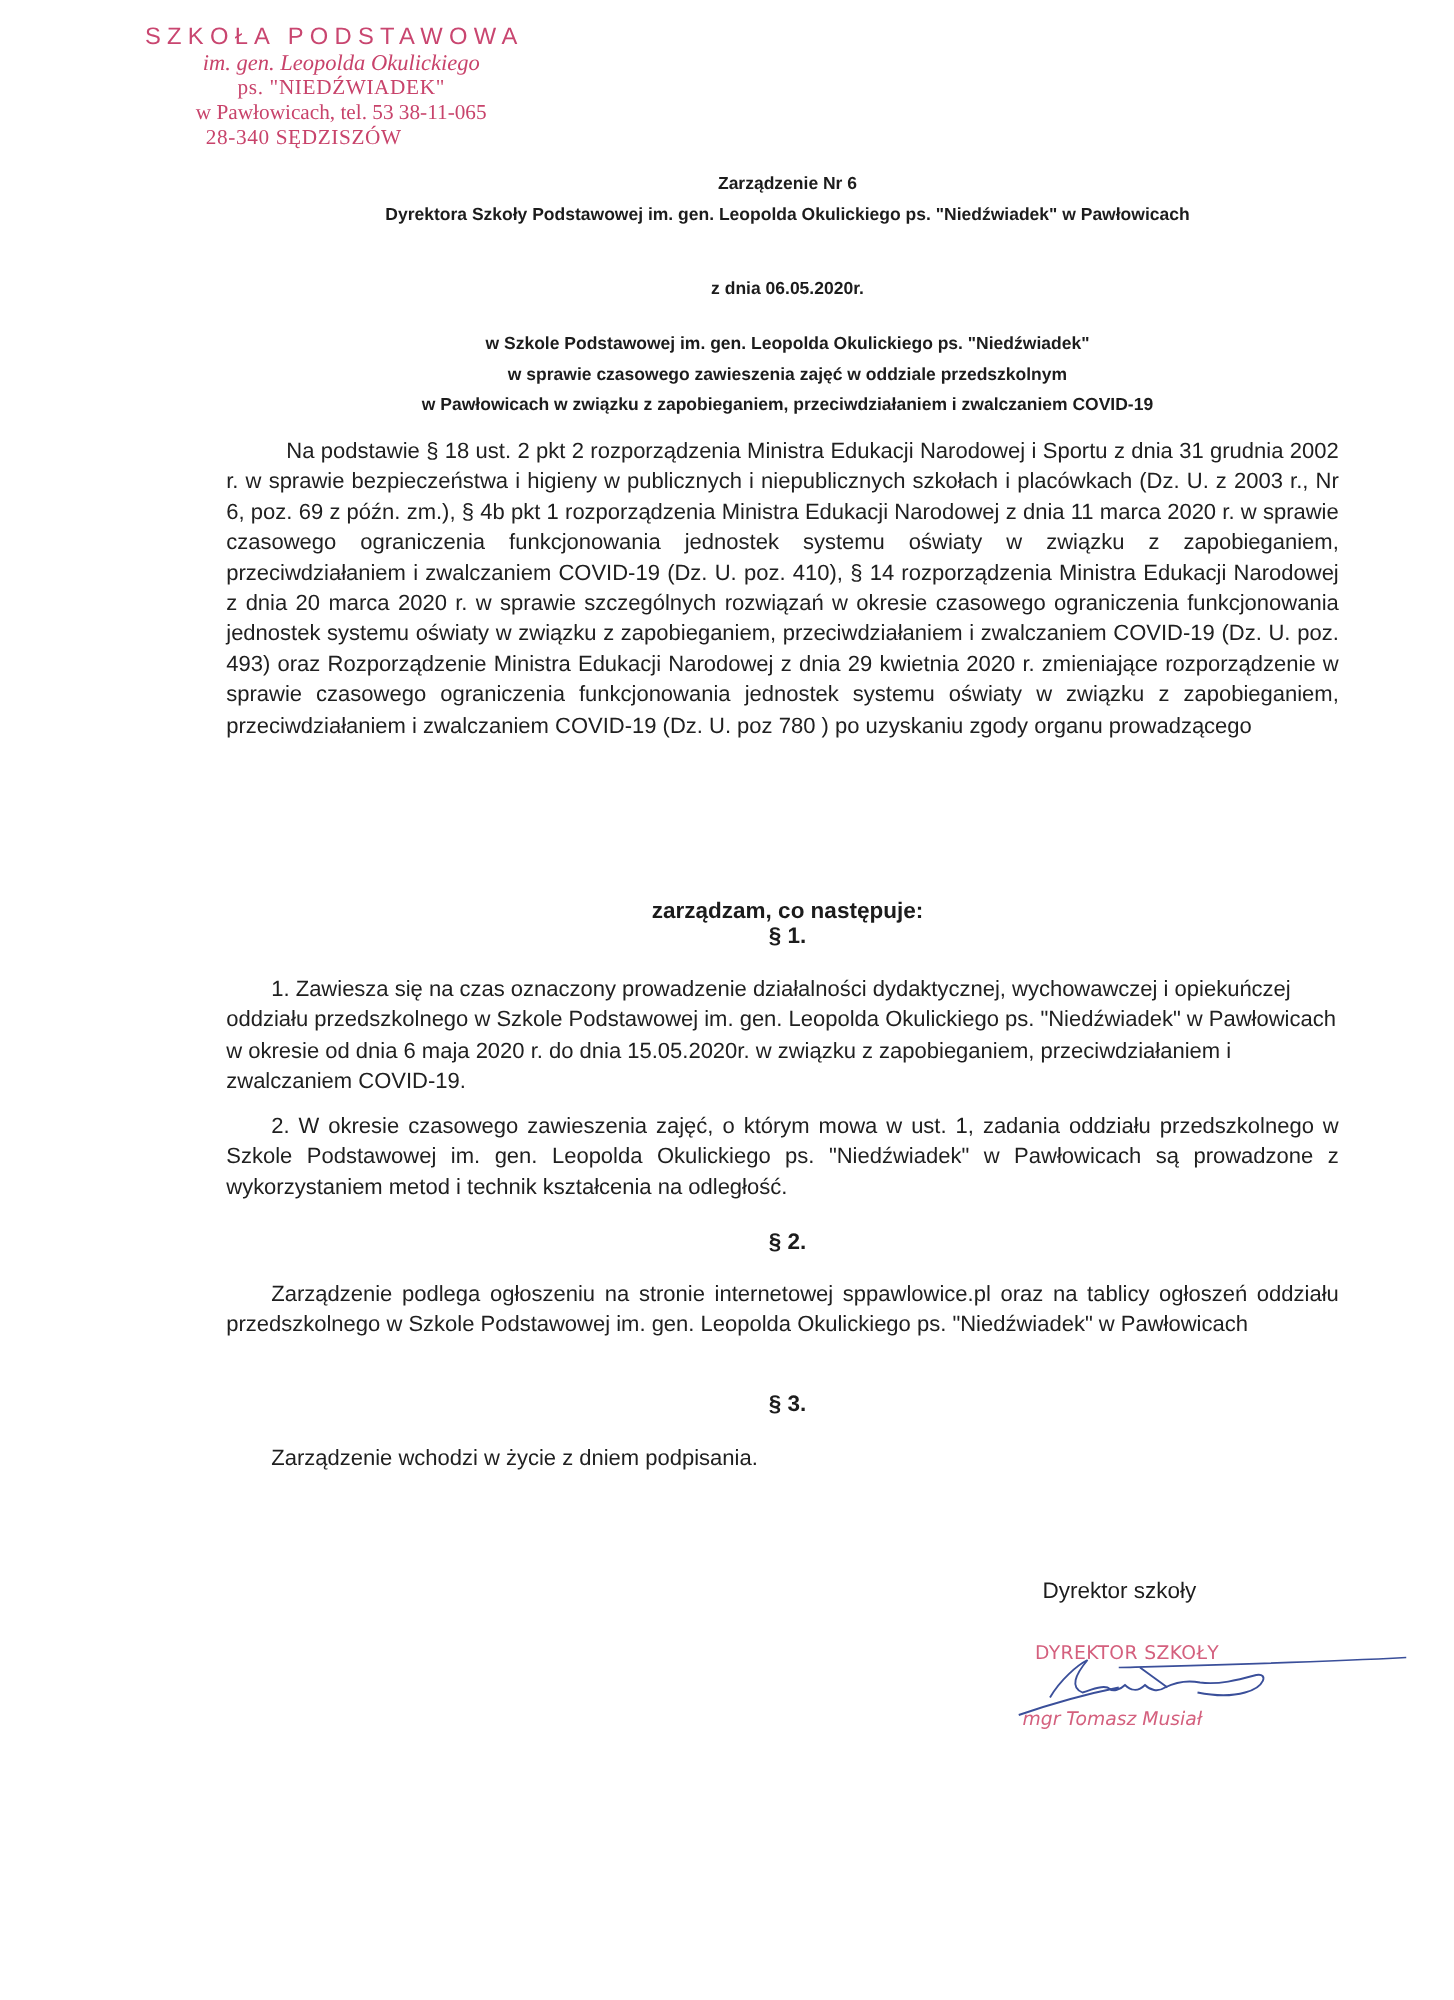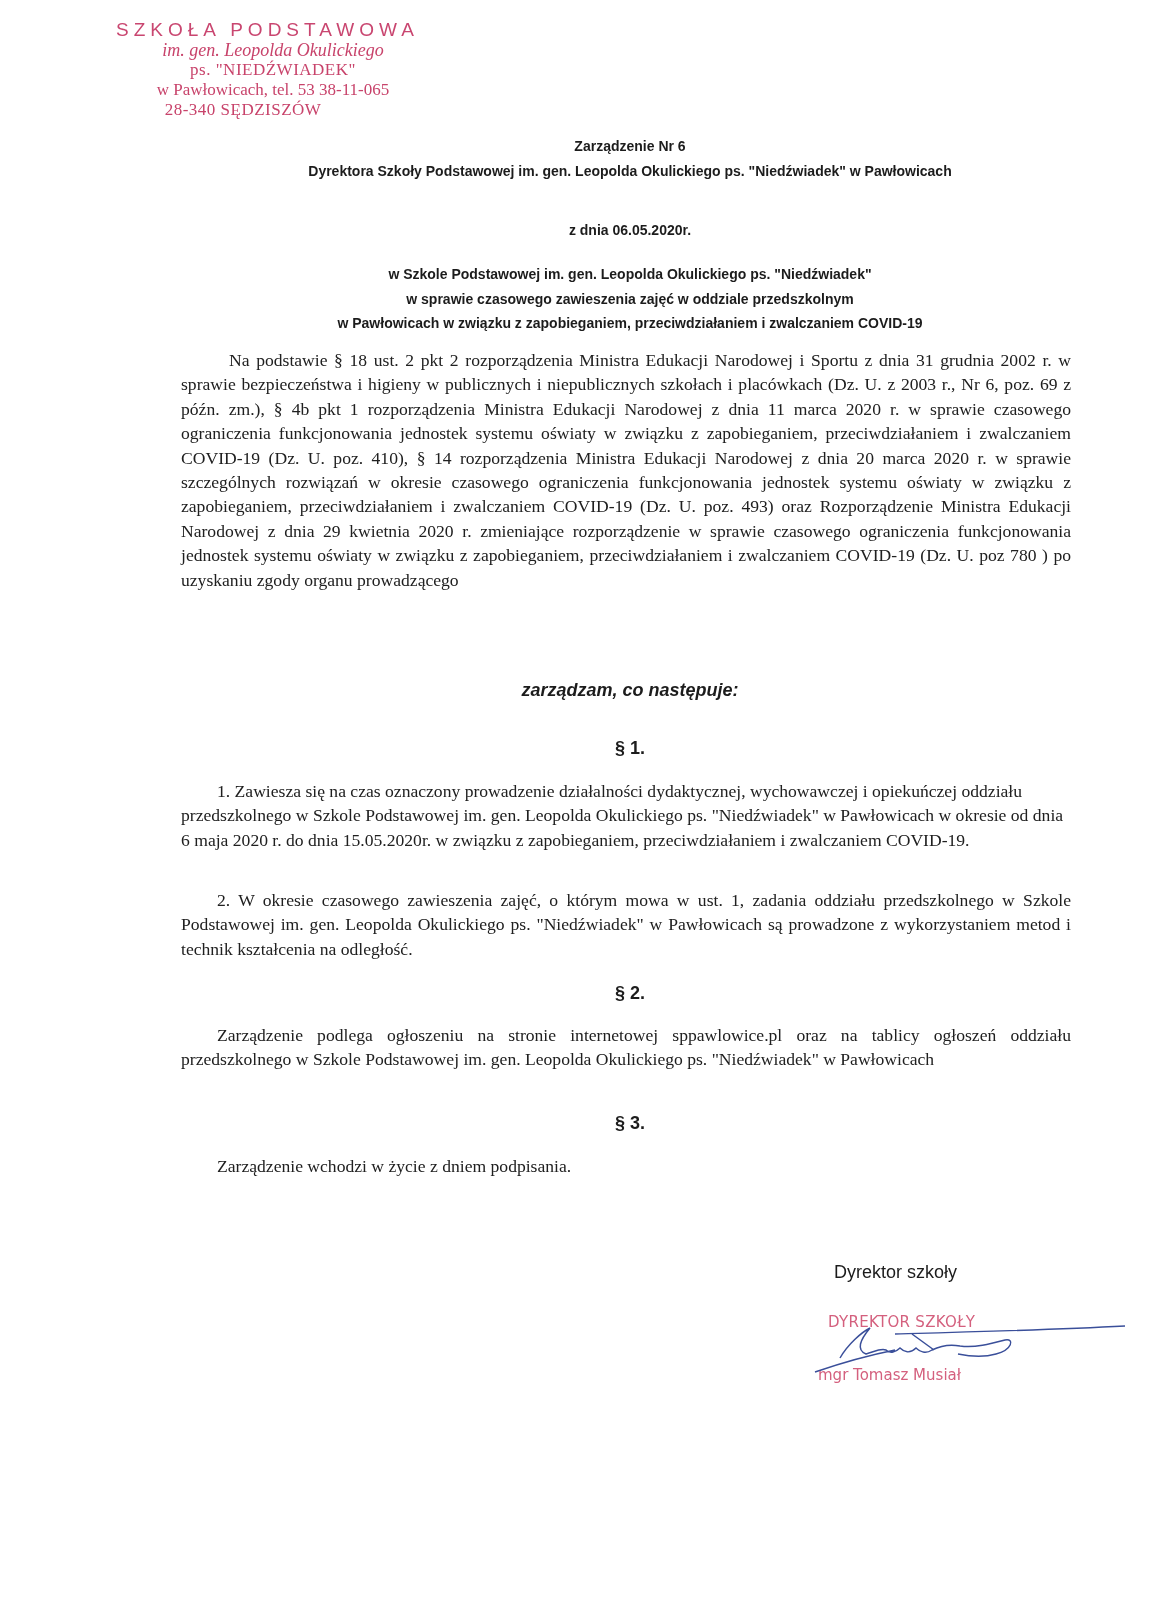--- a/index.html
+++ b/index.html
@@ -9,35 +9,35 @@
   .stamp .s2 { font-style: italic; font-size: 18px; }
   .stamp .s3 { font-size: 17px; letter-spacing: 0.5px; }
   .stamp .s4 { font-size: 17px; }
   .stamp .s5 { font-size: 17px; padding-right: 60px; letter-spacing: 0.5px; }
   .doc { position: absolute; left: 0; top: 0; width: 1163px; font-family: "Liberation Sans", sans-serif; }
   .center { position: absolute; left: 190px; width: 880px; text-align: center; font-weight: bold; font-size: 14px; line-height: 24px; }
   .title1 { top: 134px; }
   .title2 { top: 159px; }
   .date { top: 218px; }
   .subject { top: 262px; line-height: 24.5px; }
-  .para { position: absolute; left: 181px; width: 890px; font-size: 17.6px; line-height: 24.4px; text-align: justify; color: #202020; font-family: Liberation Serif, serif; }
+  .para { position: absolute; left: 181px; width: 890px; font-size: 17.6px; line-height: 24.4px; text-align: justify; color: #202020; }
   .para .indent { display: inline-block; width: 48px; }
   .intro { top: 348px; }
   .heading { position: absolute; left: 190px; width: 880px; text-align: center; font-weight: bold; font-size: 18px; }
-  .h-zarz { top: 680px; font-style: italic; }
+  .h-zarz { top: 718px; }
   .h-p1 { top: 738px; }
   .p1-1 { top: 779px; text-align: left; }
   .p1-2 { top: 888px; }
   .h-p2 { top: 983px; }
   .p2 { top: 1023px; }
   .h-p3 { top: 1113px; }
   .p3 { top: 1154px; text-align: left; }
   .signer { position: absolute; left: 834px; top: 1262px; font-size: 18px; font-family: "Liberation Sans", sans-serif; color: #1c1c1c; }
   .sig-stamp-title { position: absolute; left: 828px; top: 1313px; font-size: 15px; color: #d4607e; font-family: "DejaVu Sans", sans-serif; letter-spacing: 0.3px; }
-  .sig-stamp-name { position: absolute; left: 818px; top: 1366px; font-size: 15px; color: #d4607e; font-family: "DejaVu Sans", sans-serif; }
+  .sig-stamp-name { position: absolute; left: 818px; top: 1366px; font-size: 15px; color: #d4607e; font-style: italic; font-family: "DejaVu Sans", sans-serif; }
   .sig-svg { position: absolute; left: 800px; top: 1310px; }
 </style>
 </head>
 <body>
 
 <div class="stamp">
   <div class="s1">SZKOŁA PODSTAWOWA</div>
   <div class="s2">im. gen. Leopolda Okulickiego</div>
   <div class="s3">ps. "NIEDŹWIADEK"</div>
   <div class="s4">w Pawłowicach, tel. 53 38-11-065</div>

